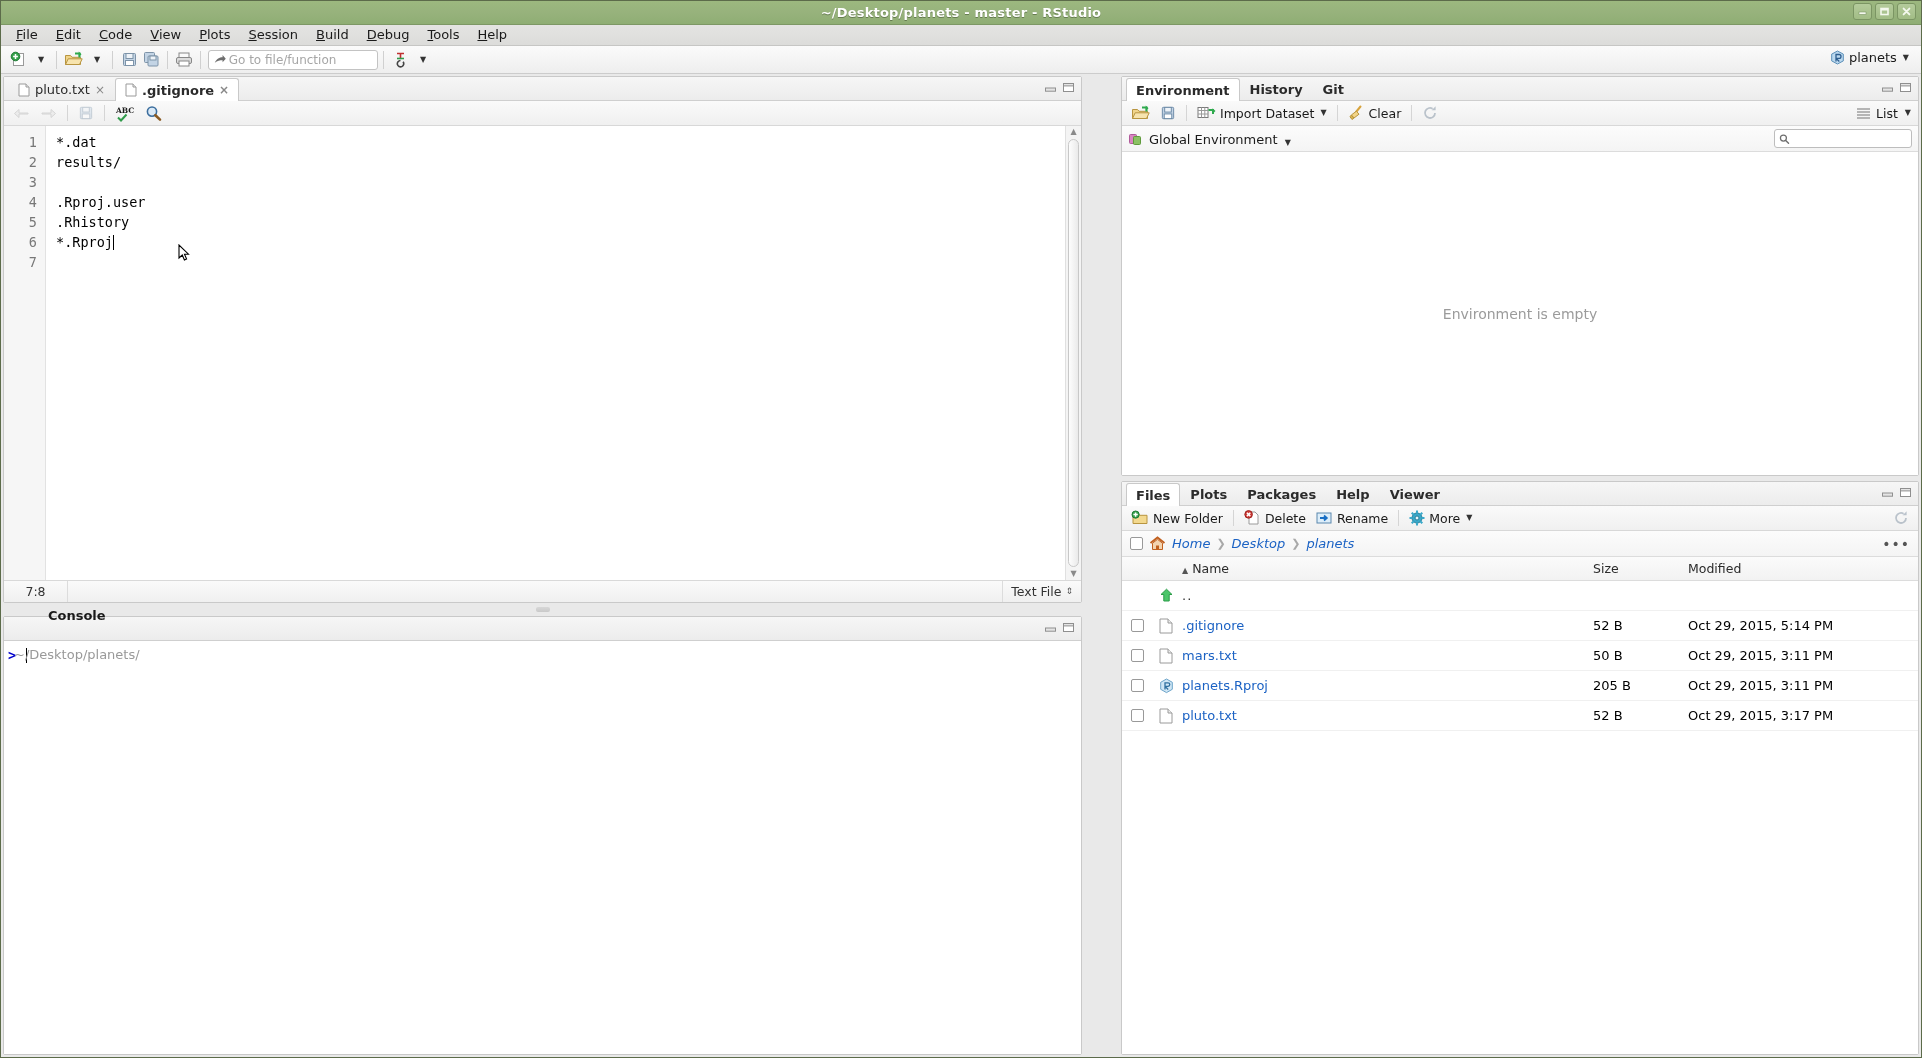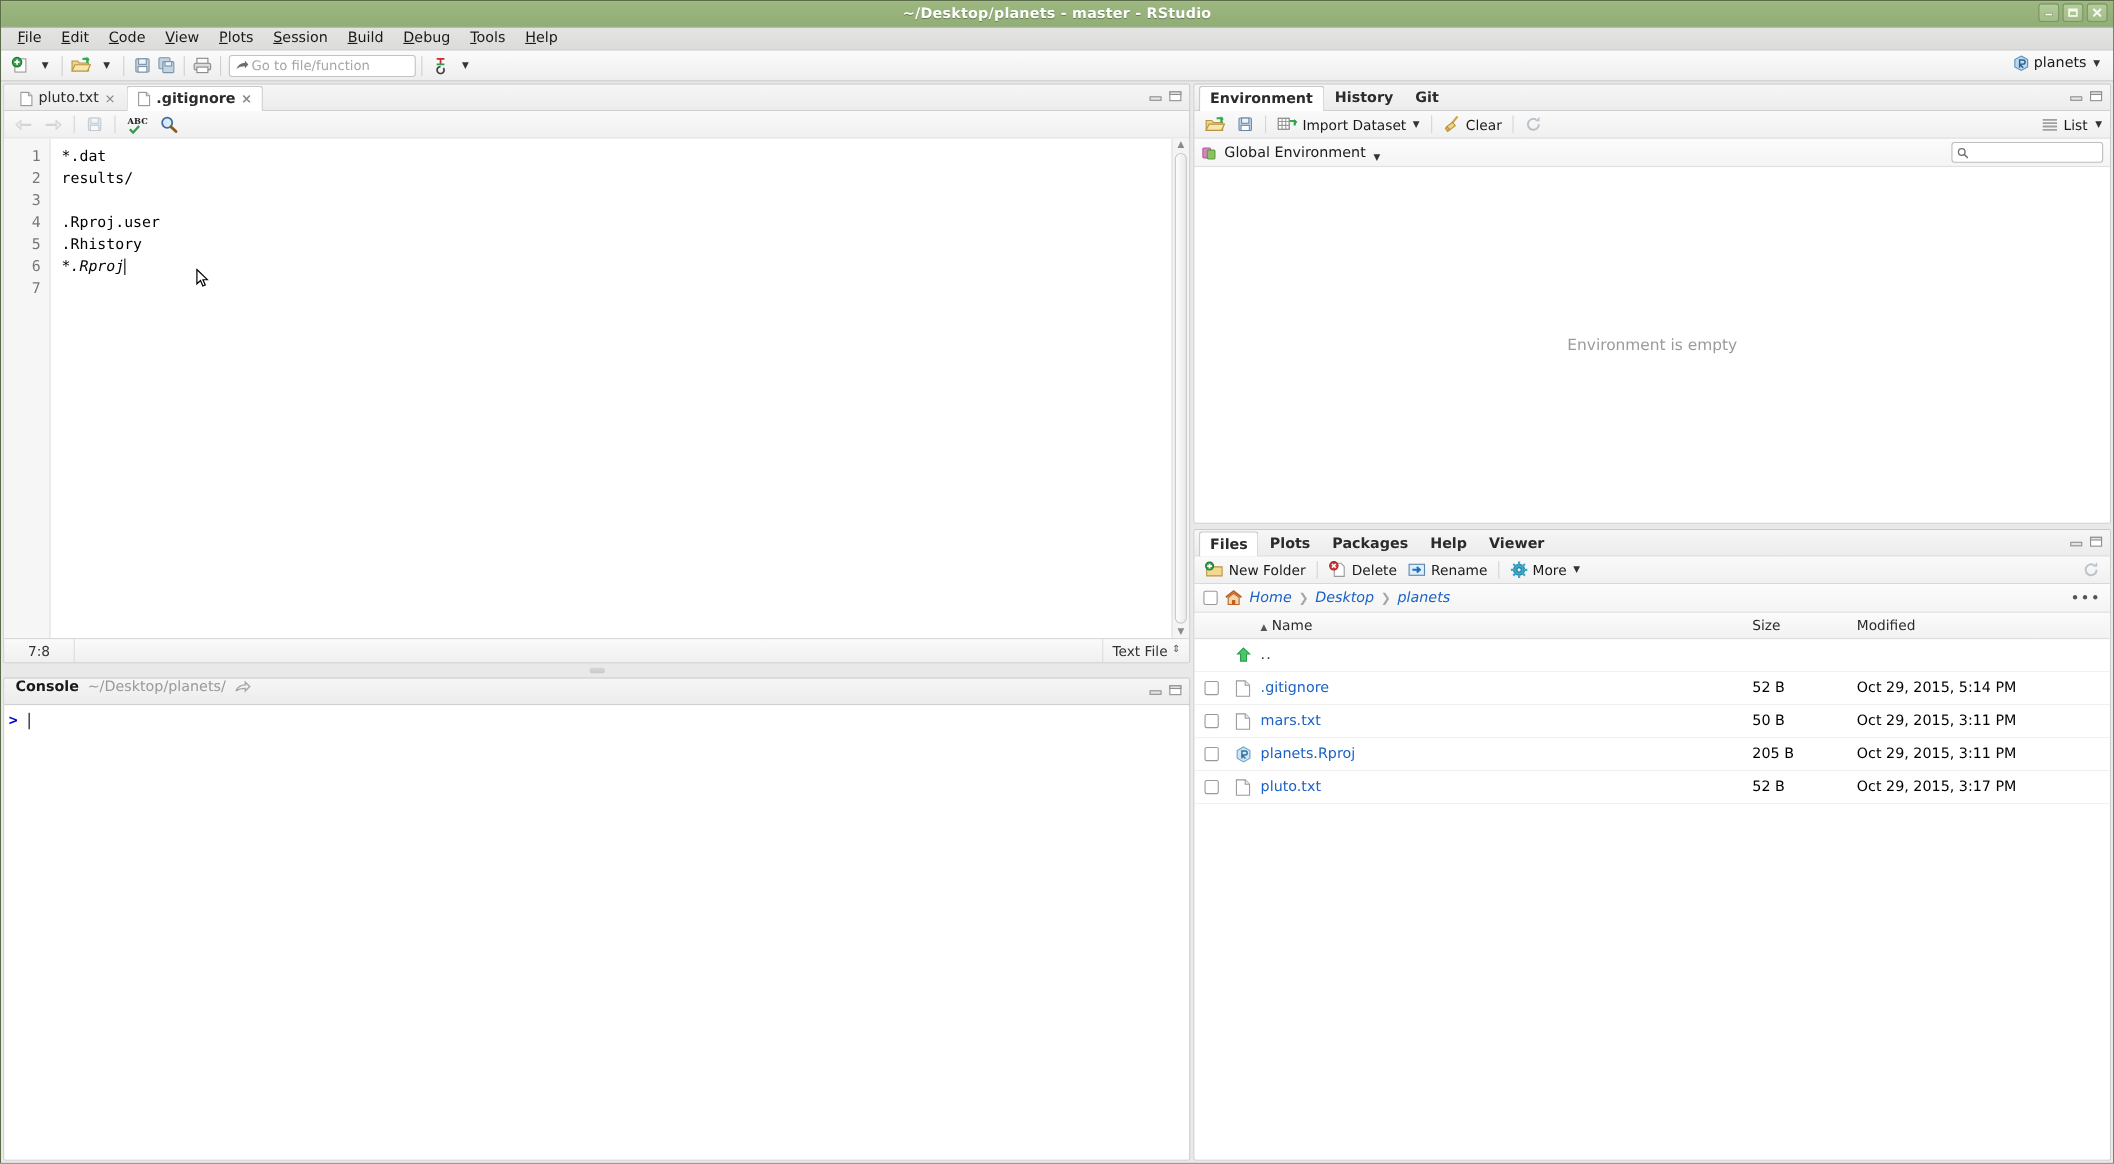--- a/index.html
+++ b/index.html
@@ -94,21 +94,21 @@
     font-size: 13px; color: #1a1a1a; padding: 1px 4px; border-radius: 2px;
   }
 
   
   .workspace {
     flex: 1 1 auto; display: flex; min-height: 0;
     background: #e9e9e9; padding: 2px 2px 2px 2px; gap: 3px;
   }
   .col { display: flex; flex-direction: column; min-width: 0; gap: 5px; }
   .col-left { width: 1079px; flex: 0 0 1079px; }
-  .col-right { flex: 1 1 auto; }
+  .col-right { flex: 1 1 auto; margin-left: 36px; }
 
   .pane {
     background: #ffffff;
     border: 1px solid #c9c9c9;
     display: flex; flex-direction: column; min-height: 0;
     border-radius: 2px;
   }
   .pane-header {
     flex: 0 0 auto;
     background: linear-gradient(to bottom, #f6f6f6, #ececec);
@@ -125,22 +125,22 @@
     background: transparent; white-space: nowrap;
   }
   .tab.inactive { color: #2b2b2b; }
   .tab.active {
     background: #ffffff; border-color: #c9c9c9;
     position: relative; top: 1px; height: 23px;
     font-weight: bold;
   }
   .tab .tab-close { color: #888; font-size: 12px; line-height: 1; }
   .pane-head-label {
-    display: flex; align-items: center; gap: 8px;
-    padding: 0 0 0 10px; height: 32px;
+    display: flex; align-items: center; gap: 24px;
+    padding: 0 0 0 10px; height: 32px; flex-direction: column;
   }
   .pane-head-label .title { font-weight: bold; font-size: 13px; color: #1a1a1a; }
   .pane-head-label .sub { font-size: 13px; color: #999999; }
   .pane-ctrls {
     position: absolute; right: 6px; top: 4px;
     display: flex; gap: 4px; align-items: center;
   }
   .pane-ctrl { width: 14px; height: 13px; display: flex; align-items: center; justify-content: center; }
 
   .pane-toolbar {
@@ -496,21 +496,21 @@
             <div>5</div>
             <div>6</div>
             <div>7</div>
           </div>
           <div class="code">
             <div>*.dat</div>
             <div>results/</div>
             <div></div>
             <div>.Rproj.user</div>
             <div>.Rhistory</div>
-            <div style="display:flex;align-items:center;font-style:italic;">
+            <div style="display:flex;align-items:center;">
               <span style="font-family:'DejaVu Sans Mono','Liberation Mono',monospace;font-size:13.5px;line-height:20px;">*.Rproj</span><span class="caret-bar"></span>
             </div>
             <svg class="mouse-cursor" viewBox="0 0 12 18">
               <path d="M1 1 L1 14 L4.3 11 L6.4 16 L8.6 15 L6.5 10.3 L10.5 10.2 Z" fill="#ffffff" stroke="#000000" stroke-width="1.1"></path>
             </svg>
           </div>
           <div class="vscroll">
             <div class="arrow">▲</div>
             <div class="thumb"></div>
             <div class="arrow">▼</div>

